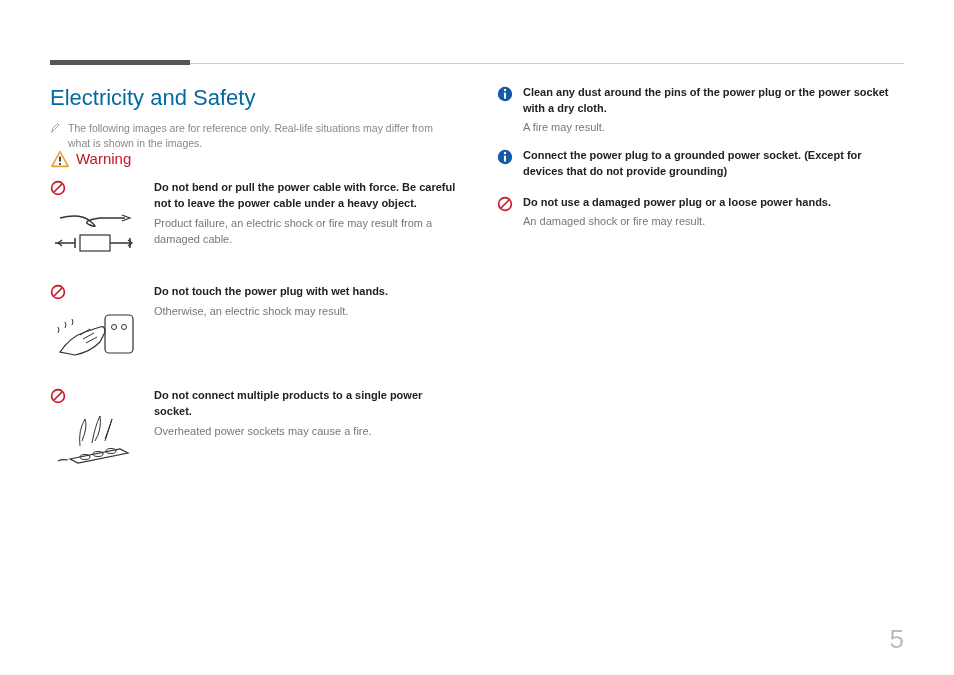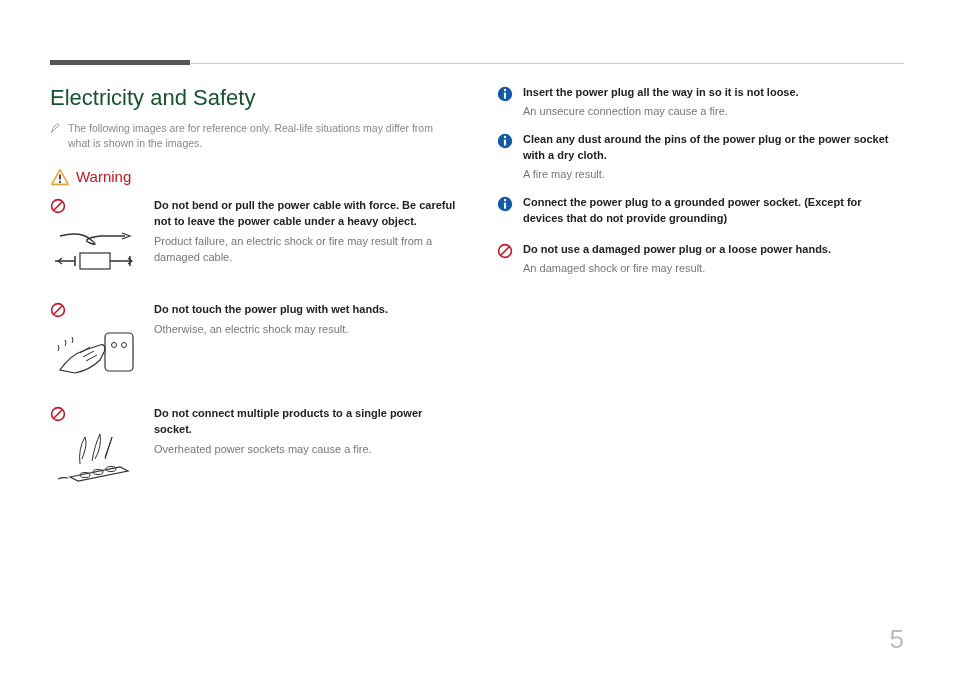--- a/index.html
+++ b/index.html
@@ -32,29 +32,28 @@
     display: flex;
     gap: 40px;
     margin-top: 35px;
   }
   .col {
     flex: 1;
   }
   .section-title {
     font-size: 22px;
     font-weight: 400;
-    color: #14532d;
+    color: #0369a1;
     margin-bottom: 10px;
   }
   .note-row {
     display: flex;
     gap: 6px;
     font-size: 10.5px;
     color: #888;
-    margin-bottom: 18px;
     line-height: 1.4;
   }
   .note-icon {
     flex-shrink: 0;
     width: 12px;
     height: 12px;
     margin-top: 1px;
   }
   .warning-header {
     display: flex;
@@ -223,51 +222,40 @@
       <div class="warn-text-col">
         <div class="warn-bold">Do not connect multiple products to a single power socket.</div>
         <div class="warn-sub">Overheated power sockets may cause a fire.</div>
       </div>
     </div>
 
   </div>
 
   <div class="col">
 
+
     <div class="right-item">
       <svg class="right-icon" viewBox="0 0 20 20">
         <circle cx="10" cy="10" r="9" fill="#1259a6"></circle>
         <rect x="8.7" y="8" width="2.6" height="8" rx="1" fill="#fff"></rect>
         <circle cx="10" cy="5" r="1.5" fill="#fff"></circle>
       </svg>
       <div class="right-text">
-        <div class="right-bold">Insert the power plug all the way in so it is not loose.</div>
-        <div class="right-sub">An unsecure connection may cause a fire.</div>
+        <div class="right-bold">Clean any dust around the pins of the power plug or the power socket with a dry cloth.</div>
+        <div class="right-sub">A fire may result.</div>
       </div>
     </div>
 
     <div class="right-item">
       <svg class="right-icon" viewBox="0 0 20 20">
         <circle cx="10" cy="10" r="9" fill="#1259a6"></circle>
         <rect x="8.7" y="8" width="2.6" height="8" rx="1" fill="#fff"></rect>
         <circle cx="10" cy="5" r="1.5" fill="#fff"></circle>
       </svg>
       <div class="right-text">
-        <div class="right-bold">Clean any dust around the pins of the power plug or the power socket with a dry cloth.</div>
-        <div class="right-sub">A fire may result.</div>
-      </div>
-    </div>
-
-    <div class="right-item">
-      <svg class="right-icon" viewBox="0 0 20 20">
-        <circle cx="10" cy="10" r="9" fill="#1259a6"></circle>
-        <rect x="8.7" y="8" width="2.6" height="8" rx="1" fill="#fff"></rect>
-        <circle cx="10" cy="5" r="1.5" fill="#fff"></circle>
-      </svg>
-      <div class="right-text">
         <div class="right-bold">Connect the power plug to a grounded power socket. (Except for devices that do not provide grounding)</div>
       </div>
     </div>
 
     <div class="right-item">
       <svg class="right-icon" viewBox="0 0 20 20">
         <circle cx="10" cy="10" r="8" fill="none" stroke="#c41425" stroke-width="2"></circle>
         <line x1="5" y1="15" x2="15" y2="5" stroke="#c41425" stroke-width="2"></line>
       </svg>
       <div class="right-text">

